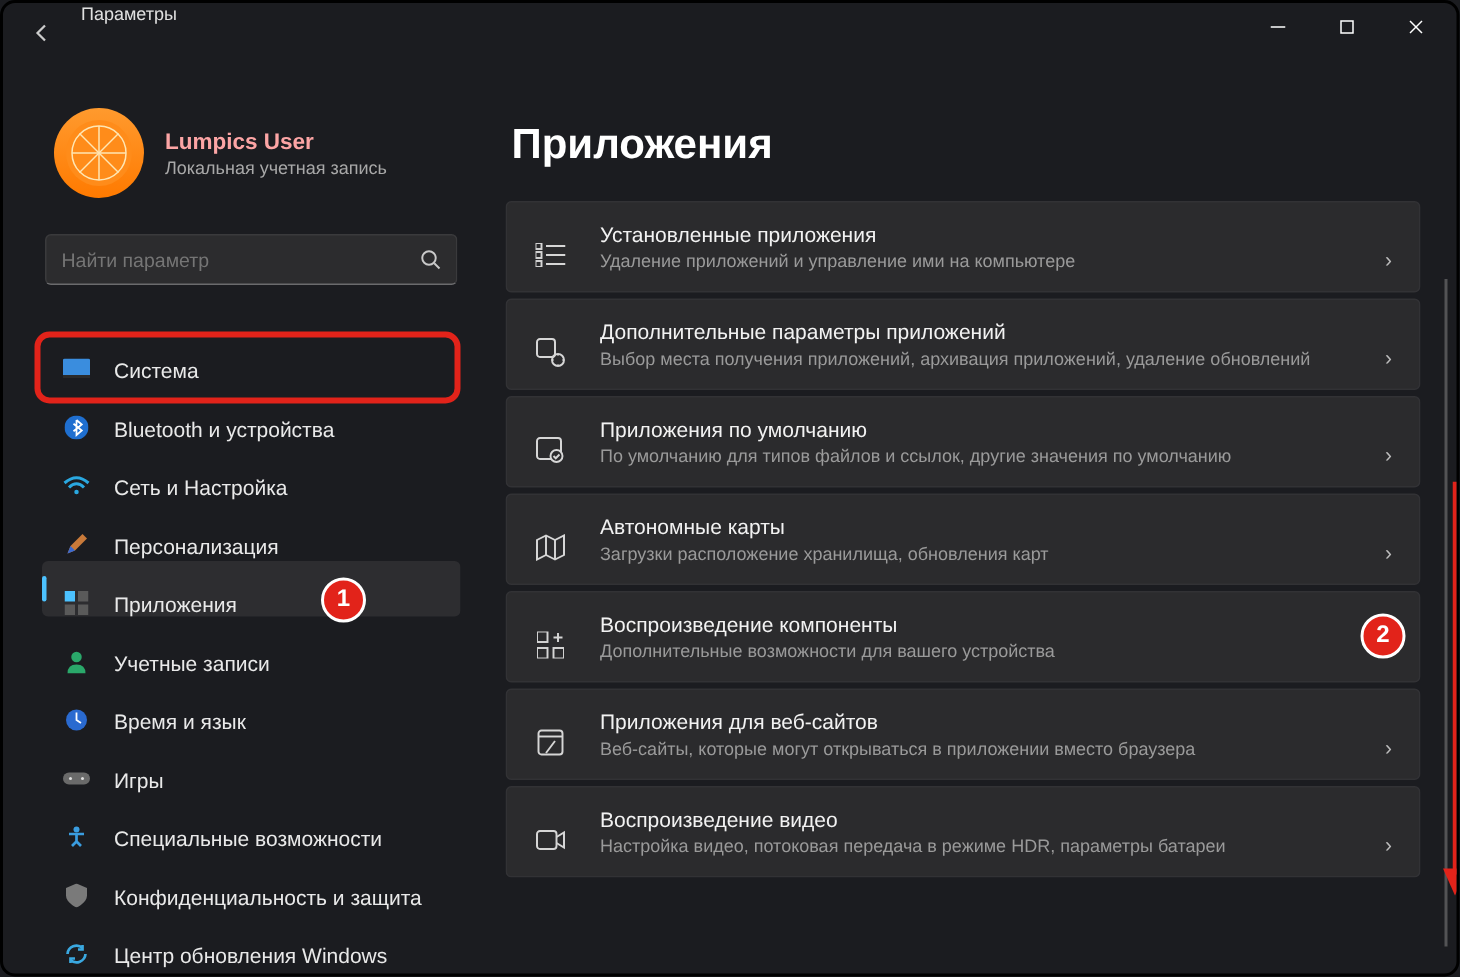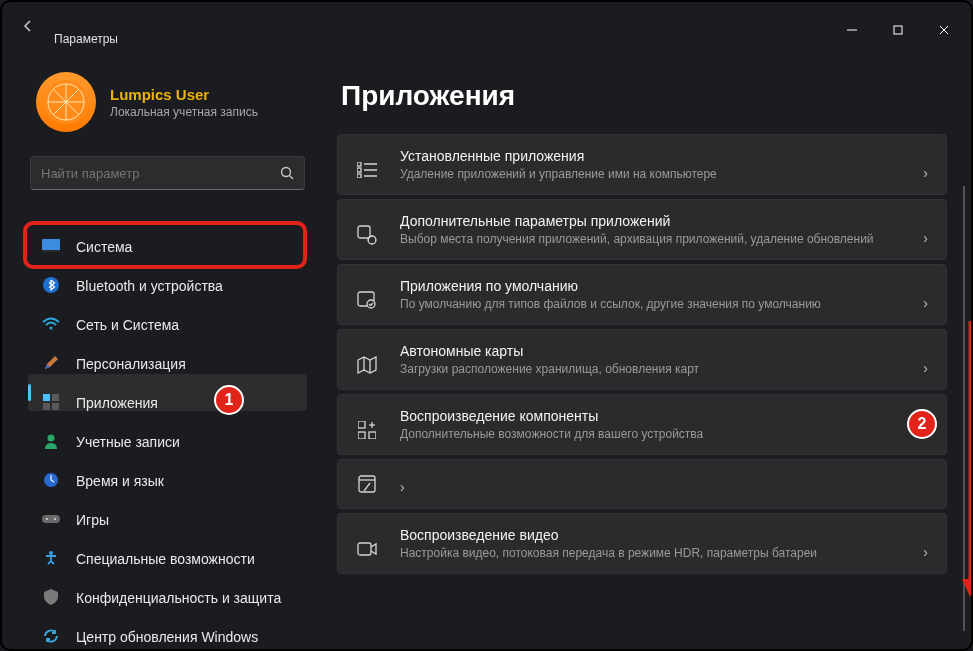--- a/index.html
+++ b/index.html
@@ -1,27 +1,27 @@
 <!DOCTYPE html>
 <html><head>
 <meta charset="utf-8">
 <style>
 *{margin:0;padding:0;box-sizing:border-box;font-family:"Segoe UI",Arial,sans-serif}
 body{background:#1b1c20;width:973px;height:651px;overflow:hidden;position:relative;color:#fff;border:2px solid #000;border-radius:10px}
-.titlebar{display:flex;align-items:flex-end;height:44px;padding:0 4px}
+.titlebar{display:flex;align-items:flex-start;height:44px;padding:0 4px}
 .back-btn{width:40px;height:40px;display:flex;align-items:center;justify-content:center;font-size:16px;color:#ccc;margin-left:2px}
 .title{font-size:12px;color:#e0e0e0;margin-left:6px}
 .win-ctrls{margin-left:auto;display:flex}
 .win-btn{width:46px;height:32px;display:flex;align-items:center;justify-content:center;color:#fff}
 .content{display:flex;height:calc(100% - 44px)}
 .sidebar{width:315px;padding:0 10px 0 26px;display:flex;flex-direction:column}
 .profile{display:flex;align-items:center;gap:14px;margin:26px 0 18px 8px}
 .avatar{width:60px;height:60px;border-radius:50%;background:linear-gradient(#ff9a2e,#ff7a00);position:relative;flex-shrink:0;display:flex;align-items:center;justify-content:center}
 .avatar svg{width:48px;height:48px}
-.pname{font-size:15px;font-weight:600;color:#eab308}
+.pname{font-size:15px;font-weight:600;color:#fca5a5}
 .psub{font-size:12px;color:#a8a8a8;margin-top:2px}
 .search{display:flex;align-items:center;background:#2c2c2e;border:1px solid #3a3a3c;border-bottom:1px solid #6b6b6d;border-radius:4px;height:34px;padding:0 10px;margin:6px 2px 28px 2px}
 .search input{flex:1;background:transparent;border:none;outline:none;color:#c9c9c9;font-size:13px}
 .search .icon{color:#c9c9c9;font-size:14px}
 .nav{display:flex;flex-direction:column;gap:2px;overflow:hidden}
 .nav-item{display:flex;align-items:flex-end;gap:16px;height:37px;padding:0 14px;border-radius:4px;font-size:14px;color:#e9e9e9;position:relative}
 .nav-item.active{background:#2d2d30}
 .nav-item.active::before{content:"";position:absolute;left:0;top:10px;bottom:10px;width:3px;background:#4cc2ff;border-radius:2px}
 .nav-item .icon{width:18px;height:18px;display:flex;align-items:center;justify-content:center;flex-shrink:0}
 .nav-highlight{position:absolute;border:4px solid #e2231a;border-radius:10px;pointer-events:none}
@@ -118,21 +118,21 @@
           <span>Bluetooth и устройства</span>
         </div>
       <div class="nav-item">
           <span class="icon">
             <svg width="18" height="14" viewBox="0 0 18 14">
               <path d="M1 5 Q9 -2 17 5" stroke="#2aa8e0" stroke-width="2" fill="none"></path>
               <path d="M4 8 Q9 3 14 8" stroke="#2aa8e0" stroke-width="2" fill="none"></path>
               <circle cx="9" cy="11" r="1.5" fill="#2aa8e0"></circle>
             </svg>
           </span>
-          <span>Сеть и Система</span>
+          <span>Сеть и Настройка</span>
         </div>
       <div class="nav-item">
           <span class="icon">
             <svg width="18" height="18" viewBox="0 0 18 18">
               <path d="M3 15l2-5 8-8 3 3-8 8z" fill="#c97a3a"></path>
               <path d="M3 15l2-5 3 3z" fill="#3a6ad0"></path>
             </svg>
           </span>
           <span>Персонализация</span>
         </div>
@@ -285,20 +285,24 @@
         <span class="chev">›</span>
       </div>
       <div class="card">
         <span class="card-icon">
             <svg width="18" height="18" viewBox="0 0 18 18" stroke="#d6d6d6" stroke-width="1.3" fill="none">
               <rect x="1" y="1" width="16" height="16" rx="2"></rect>
               <line x1="1" y1="5" x2="17" y2="5"></line>
               <path d="M6 16l6-8"></path>
             </svg>
           </span>
+        <div class="card-text">
+            <div class="card-title">Приложения для веб-сайтов</div>
+            <div class="card-sub">Веб-сайты, которые могут открываться в приложении вместо браузера</div>
+          </div>
         <span class="chev">›</span>
       </div>
       <div class="card">
         <span class="card-icon">
             <svg width="20" height="14" viewBox="0 0 20 14" stroke="#d6d6d6" stroke-width="1.3" fill="none">
               <rect x="1" y="1" width="13" height="12" rx="2"></rect>
               <path d="M14 5l5-3v10l-5-3"></path>
             </svg>
           </span>
         <div class="card-text">

